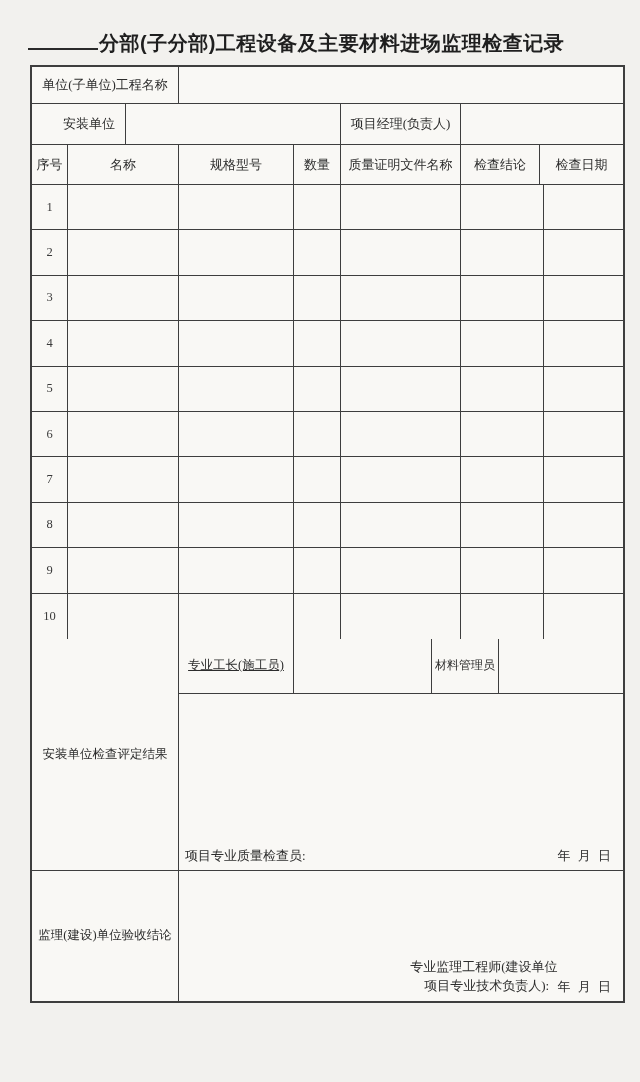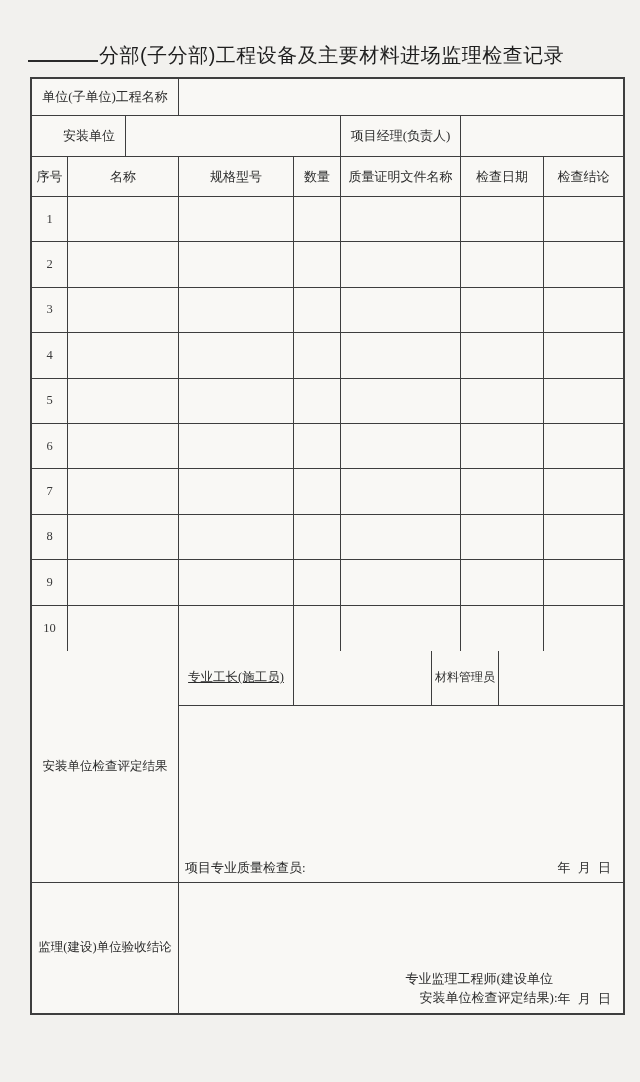--- a/index.html
+++ b/index.html
@@ -11,23 +11,23 @@
   *{margin:0;padding:0;box-sizing:border-box;}
   html,body{width:640px;}
   body{
     width:640px;height:1082px;
     background:var(--pagebg);
     font-family:"Liberation Serif","DejaVu Serif",serif;
     color:var(--ink);
     overflow:hidden;
   }
   .title-row{
-    margin:40px 0 0 28px;
+    margin:28px 0 0 28px;
     font-family:"Liberation Sans","DejaVu Sans",sans-serif;
-    font-weight:normal;
+    font-weight:bold;
     font-size:20px;
     color:#1f1f1f;
     letter-spacing:0.5px;
     white-space:nowrap;
   }
   .title-blank{
     display:inline-block;
     width:70px;
     border-bottom:2px solid #2a2a2a;
     height:1.1em;
@@ -114,22 +114,22 @@
     <div class="cell lab w120">项目经理(负责人)</div>
     <div class="cell grow"></div>
   </div>
 
   <div class="row header-row" id="header-row">
       <div class="cell" style="width: 36px;">序号</div>
       <div class="cell" style="width: 111px;">名称</div>
       <div class="cell" style="width: 115px;">规格型号</div>
       <div class="cell" style="width: 47px;">数量</div>
       <div class="cell" style="width: 120px;">质量证明文件名称</div>
+      <div class="cell grow">检查结论</div>
       <div class="cell" style="width: 83px;">检查日期</div>
-      <div class="cell grow">检查结论</div>
     </div>
 
   <div id="body-rows">
       <div class="row body-row">
         <div class="cell" style="width: 36px;">1</div>
         <div class="cell" style="width: 111px;"></div>
         <div class="cell" style="width: 115px;"></div>
         <div class="cell" style="width: 47px;"></div>
         <div class="cell" style="width: 120px;"></div>
         <div class="cell" style="width: 83px;"></div>
@@ -235,20 +235,20 @@
       </div>
     </div>
   </div>
 
   <div class="section">
     <div class="section-label">监理(建设)单位验收结论</div>
     <div class="section-right content-b">
       <div class="bottom-line">
         <div class="eng-label">
           <div>专业监理工程师(建设单位</div>
-          <div class="indent">安装单位检查评定结果):</div>
+          <div class="indent">项目专业技术负责人):</div>
         </div>
         <span class="date-label">年 月 日</span>
       </div>
     </div>
   </div>
 
 </div>
 
 </body></html>

